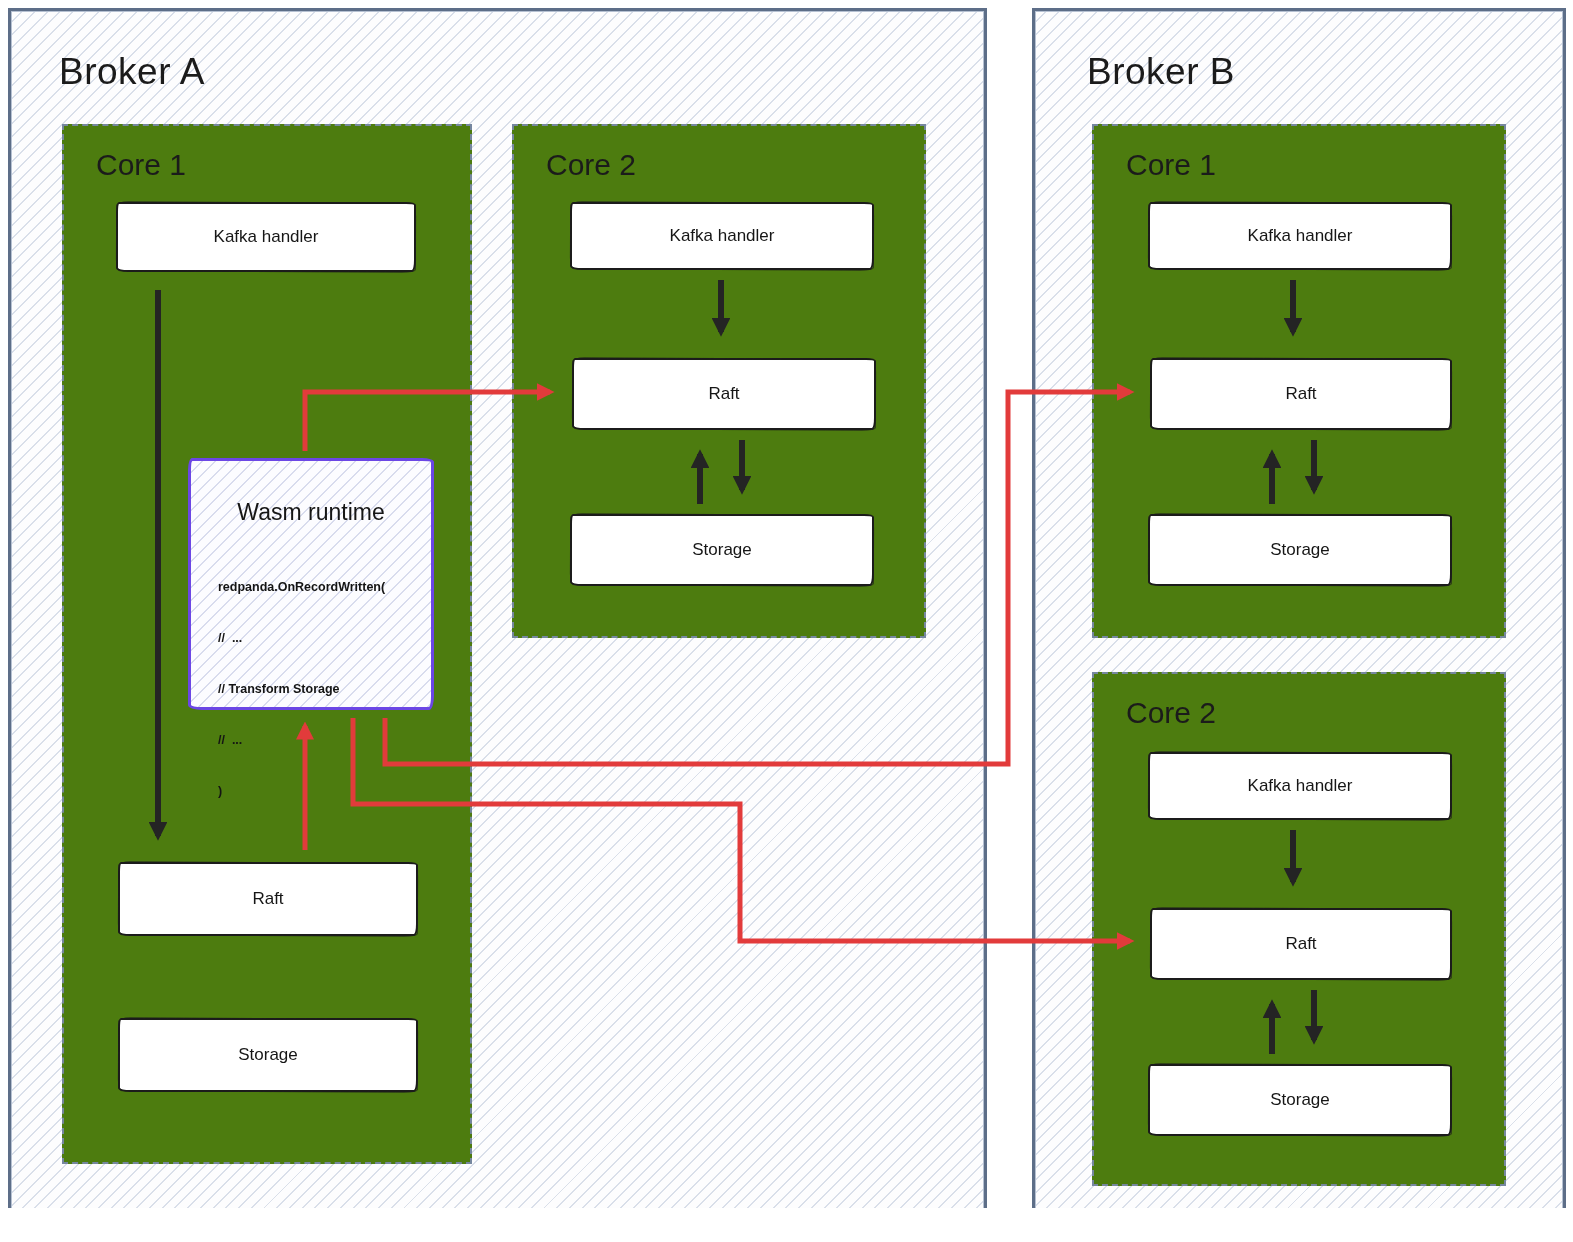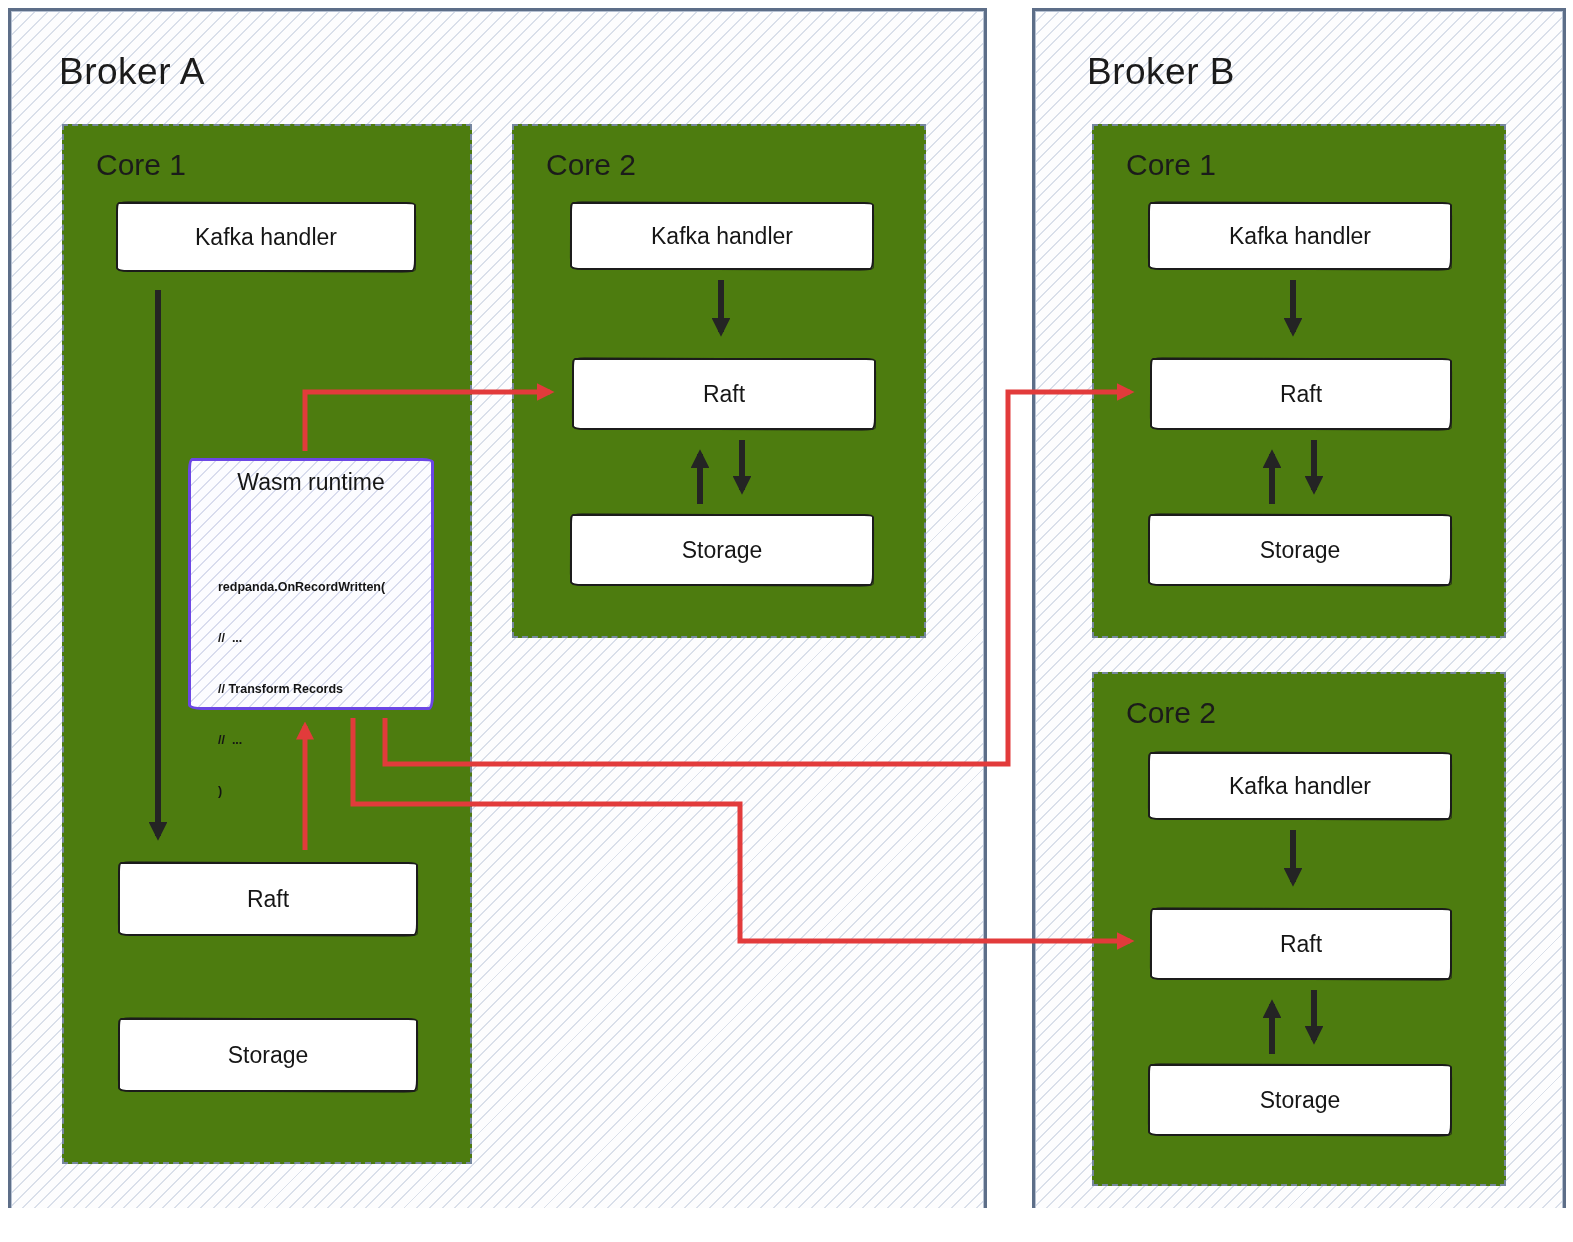--- a/index.html
+++ b/index.html
@@ -40,42 +40,42 @@
     border-radius:3px 10px 4px 12px / 10px 3px 12px 4px;
     display:flex;align-items:center;justify-content:center;
   }
   .sbox::after{
     content:"";position:absolute;inset:-2px;
     border:1.6px solid rgba(28,28,28,.75);
     border-radius:12px 3px 14px 4px / 4px 14px 3px 12px;
     transform:rotate(.3deg);
     pointer-events:none;
   }
-  .sbox .lbl{font-size:23px;color:#161616;}
+  .sbox .lbl{font-size:17px;color:#161616;}
 
   
   .wasm{
     position:absolute;
     border:3px solid #6c47e5;
     border-radius:4px 12px 5px 14px / 12px 4px 14px 5px;
     background:
       repeating-linear-gradient(135deg,
         rgba(150,160,205,0.00) 0px, rgba(150,160,205,0.00) 7.6px,
         rgba(150,160,205,0.35) 7.6px, rgba(150,160,205,0.35) 9.0px),
       #fcfcff;
   }
   .wasm::after{
     content:"";position:absolute;inset:-2px;
     border:1.8px solid rgba(108,71,229,.8);
     border-radius:14px 4px 12px 5px / 5px 14px 4px 12px;
     transform:rotate(.4deg);
     pointer-events:none;
   }
   .wasm-title{
-    margin-top:8px;text-align:center;
+    margin-top:38px;text-align:center;
     font-size:23px;color:#161616;
   }
   .wasm-code{
     position:absolute;left:27px;top:84px;
     font-family:Liberation Sans, sans-serif;
     font-size:12.5px;font-weight:bold;line-height:17px;
     color:#141414;white-space:pre;
   }
 
   
@@ -96,21 +96,21 @@
     <div class="core-title">Core 1</div>
   </div>
   <div class="sbox" style="left:116px;top:202px;width:296px;height:66px;">
     <span class="lbl">Kafka handler</span>
   </div>
   <div class="wasm" style="left:188px;top:458px;width:240px;height:246px;">
     <div class="wasm-title">Wasm runtime</div>
     <div class="wasm-code">
       <div>redpanda.OnRecordWritten(</div>
       <div>//  ...</div>
-      <div>// Transform Records</div>
+      <div>// Transform Storage</div>
       <div>//  ...</div>
       <div>)</div>
     </div>
   </div>
   <div class="sbox" style="left:118px;top:862px;width:296px;height:70px;">
     <span class="lbl">Raft</span>
   </div>
   <div class="sbox" style="left:118px;top:1018px;width:296px;height:70px;">
     <span class="lbl">Storage</span>
   </div>

